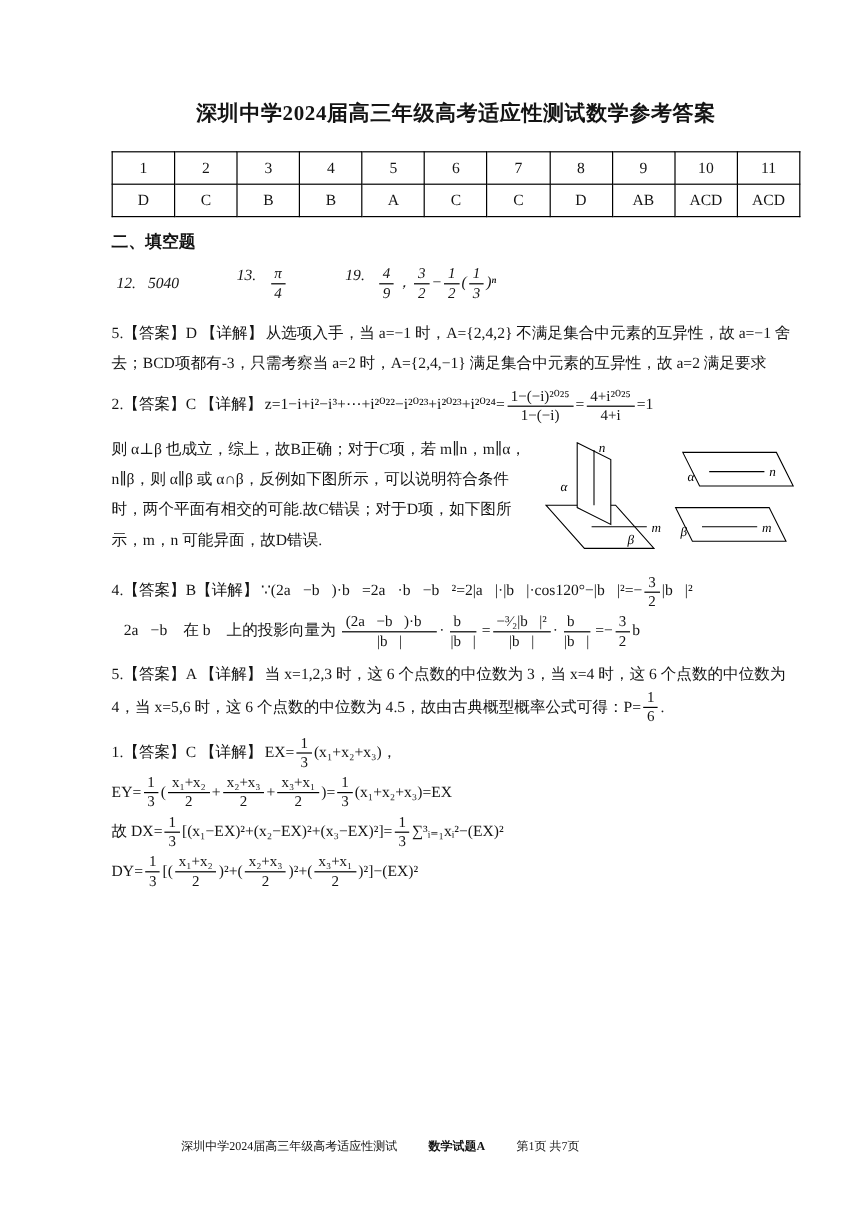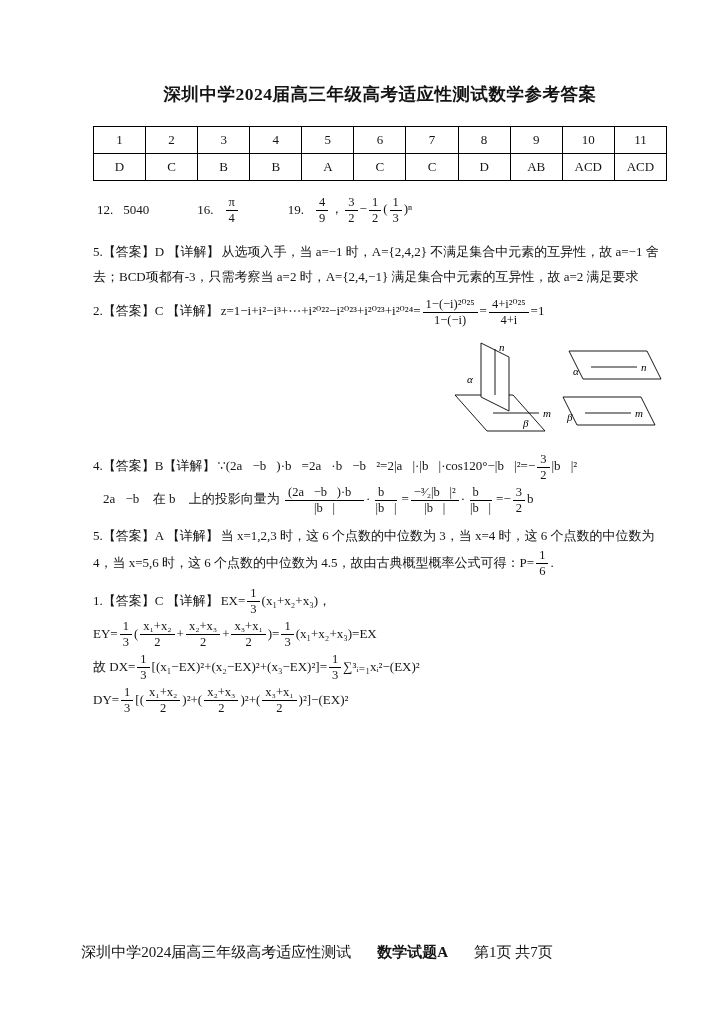--- a/index.html
+++ b/index.html
@@ -10,39 +10,39 @@
   }
   .page{
     position:absolute;top:0;left:17px;width:720px;height:1018px;
     padding:82px 70px 0 76px;box-sizing:border-box;overflow:hidden;
   }
   .title{font-size:17.5px;font-weight:700;text-align:center;margin:0 0 20px 0;letter-spacing:.5px;}
   .heading{font-size:14px;font-weight:700;margin:4px 0 7px 0;}
   table.ctable{width:100%;border-collapse:collapse;table-layout:fixed;margin:2px 0 12px 0;}
   .ctable td{border:1px solid #000;height:24px;text-align:center;font-size:13px;}
   .blanks{display:flex;align-items:center;font-size:13px;margin:8px 0 12px 4px;min-height:34px;}
-  .bitem{display:inline-flex;align-items:center;margin-right:48px;white-space:nowrap;}
+  .bitem{display:inline-flex;margin-right:48px;white-space:nowrap;font-style:italic;}
   .bno{margin-right:10px;}
   .sol{font-size:13px;line-height:1.95;margin-bottom:7px;}
   .sol p{margin:2px 0;}
   .head{margin-right:2px;}
   .frac{
     display:inline-flex;flex-direction:column;align-items:center;
     vertical-align:middle;margin:0 2px;line-height:1.2;font-size:12.5px;text-align:center;
   }
   .fnum{display:block;border-bottom:1px solid #000;padding:0 3px;white-space:nowrap;}
   .fden{display:block;padding:0 3px;white-space:nowrap;}
   .figs{float:right;width:216px;height:106px;margin:2px 0 2px 10px;}
   .figs svg{display:block;width:216px;height:106px;}
   .pl{fill:#ffffff;stroke:#000;stroke-width:0.9;}
   .ln{stroke:#000;stroke-width:0.9;}
   .lbl{font-family:"Liberation Serif","DejaVu Serif",serif;font-style:italic;font-size:11px;fill:#000;}
   .footer{
     position:absolute;left:0;bottom:56px;width:600px;text-align:center;
-    font-size:15px;color:#141414;
+    font-size:10px;color:#141414;
   }
   .footer span{margin:0 13px;}
   .footer .paper{font-weight:700;}
   .clear{clear:both;}
 </style>
 </head>
 <body>
 
 <div class="page">
 
@@ -73,28 +73,29 @@
         <td>C</td>
         <td>C</td>
         <td>D</td>
         <td>AB</td>
         <td>ACD</td>
         <td>ACD</td>
       </tr>
     </tbody>
   </table>
 
+  <div class="heading">二、填空题</div>
 
   <div class="blanks">
     <span class="bitem">
       <span class="bno">12.</span>
       <span>5040</span>
     </span>
     <span class="bitem">
-      <span class="bno">16.</span>
+      <span class="bno">13.</span>
       <span><span class="frac">
             <span class="fnum">π</span>
             <span class="fden">4</span>
           </span></span>
     </span>
     <span class="bitem">
       <span class="bno">19.</span>
       <span><span class="frac">
             <span class="fnum">4</span>
             <span class="fden">9</span>
@@ -142,20 +143,21 @@
           <polygon class="pl" points="118,14 196,14 210,42 132,42"></polygon>
           <polygon class="pl" points="112,60 190,60 204,88 126,88"></polygon>
           <line class="ln" x1="140" y1="30" x2="186" y2="30"></line>
           <line class="ln" x1="134" y1="76" x2="180" y2="76"></line>
           <text class="lbl" x="190" y="34">n</text>
           <text class="lbl" x="184" y="80">m</text>
           <text class="lbl" x="122" y="38">α</text>
           <text class="lbl" x="116" y="84">β</text>
         </svg>
       </span>
+      <span>则 α⊥β 也成立，综上，故B正确；对于C项，若 m∥n，m∥α，n∥β，则 α∥β 或 α∩β，反例如下图所示，可以说明符合条件时，两个平面有相交的可能.故C错误；对于D项，如下图所示，m，n 可能异面，故D错误.</span>
     </p>
     <div class="clear"></div>
   </div>
 
   <div class="sol">
     <p><span class="head">4.【答案】B【详解】</span><span>∵(2a⃗−b⃗)·b⃗=2a⃗·b⃗−b⃗²=2|a⃗|·|b⃗|·cos120°−|b⃗|²=−<span class="frac">
             <span class="fnum">3</span>
             <span class="fden">2</span>
           </span>|b⃗|²，</span></p>
     <p><span>∴2a⃗−b⃗ 在 b⃗ 上的投影向量为 <span class="frac">

